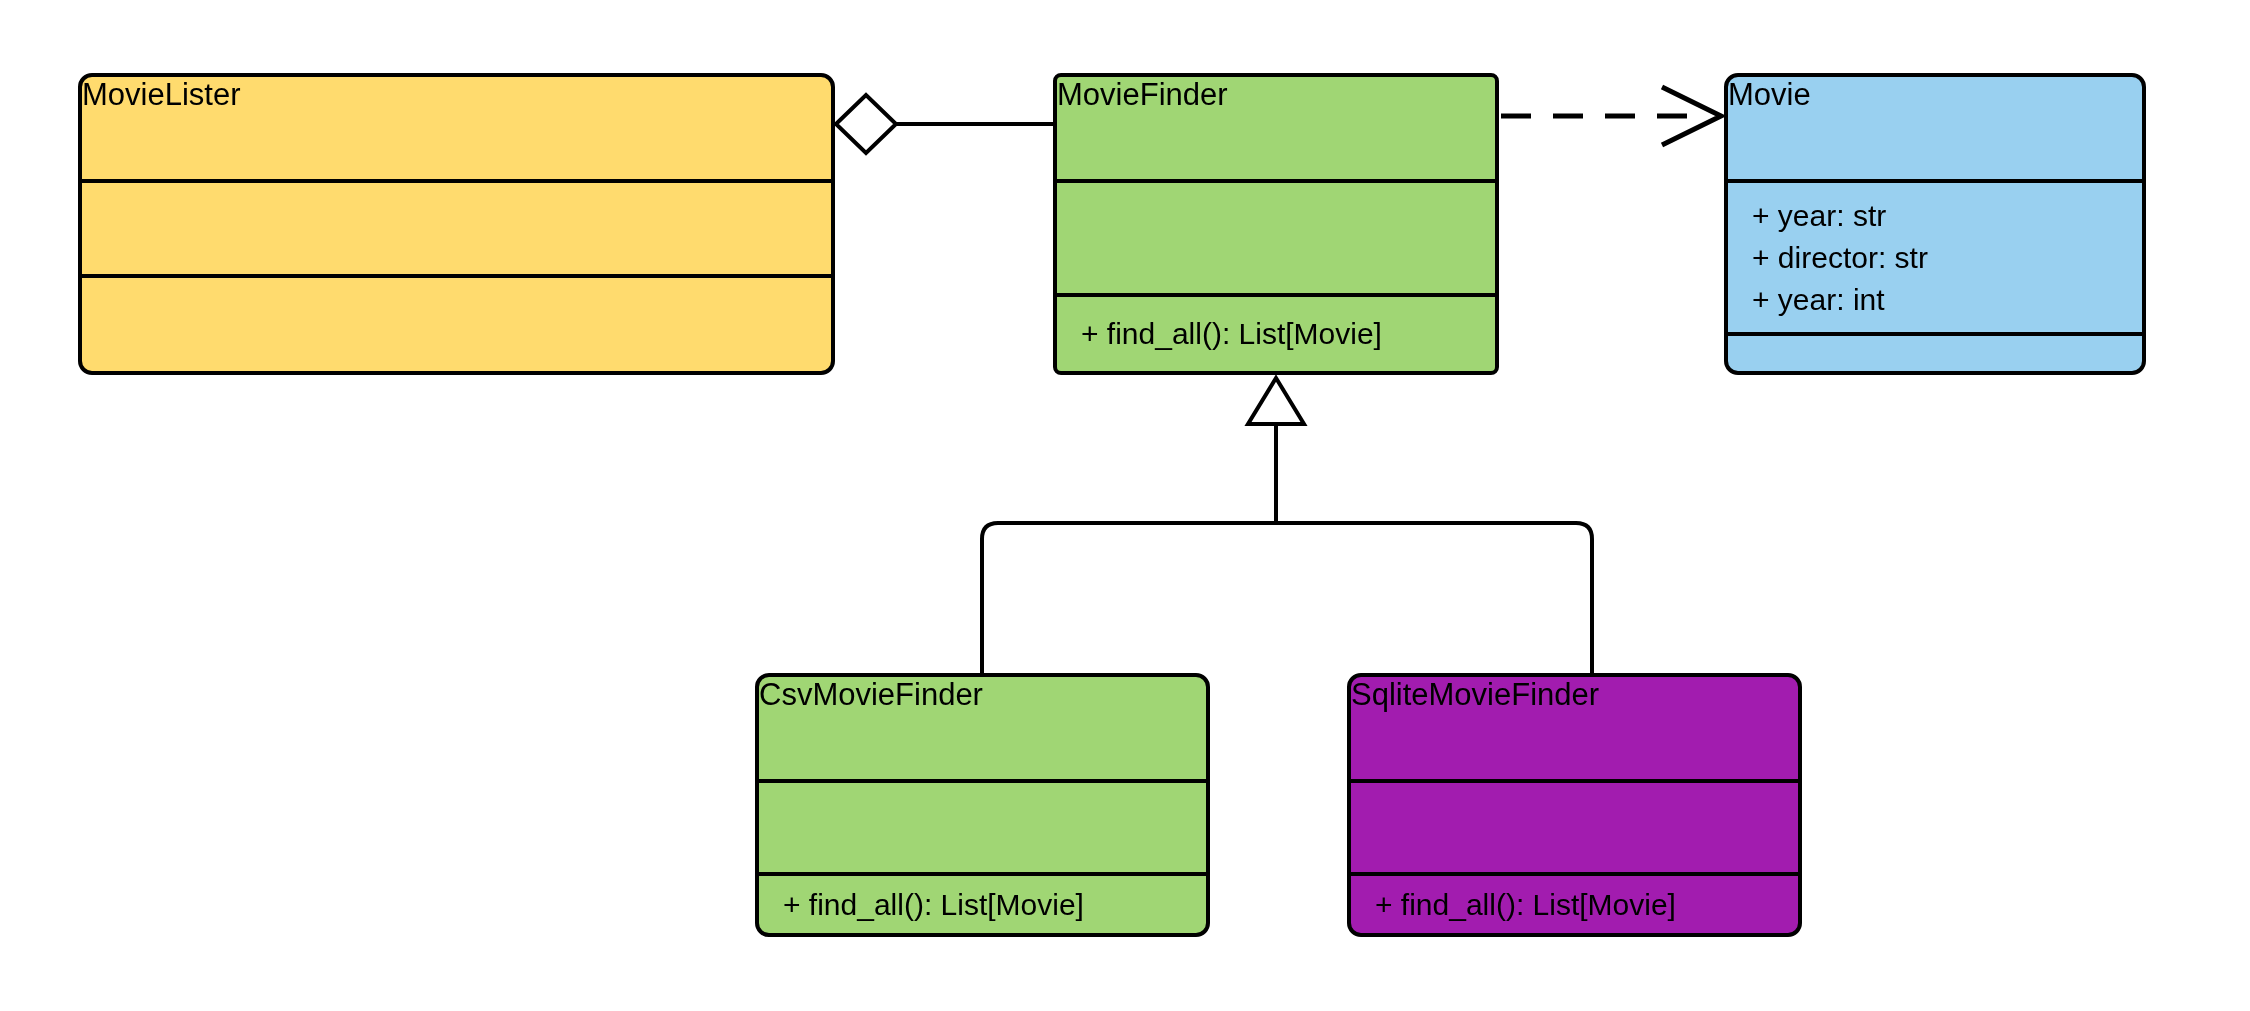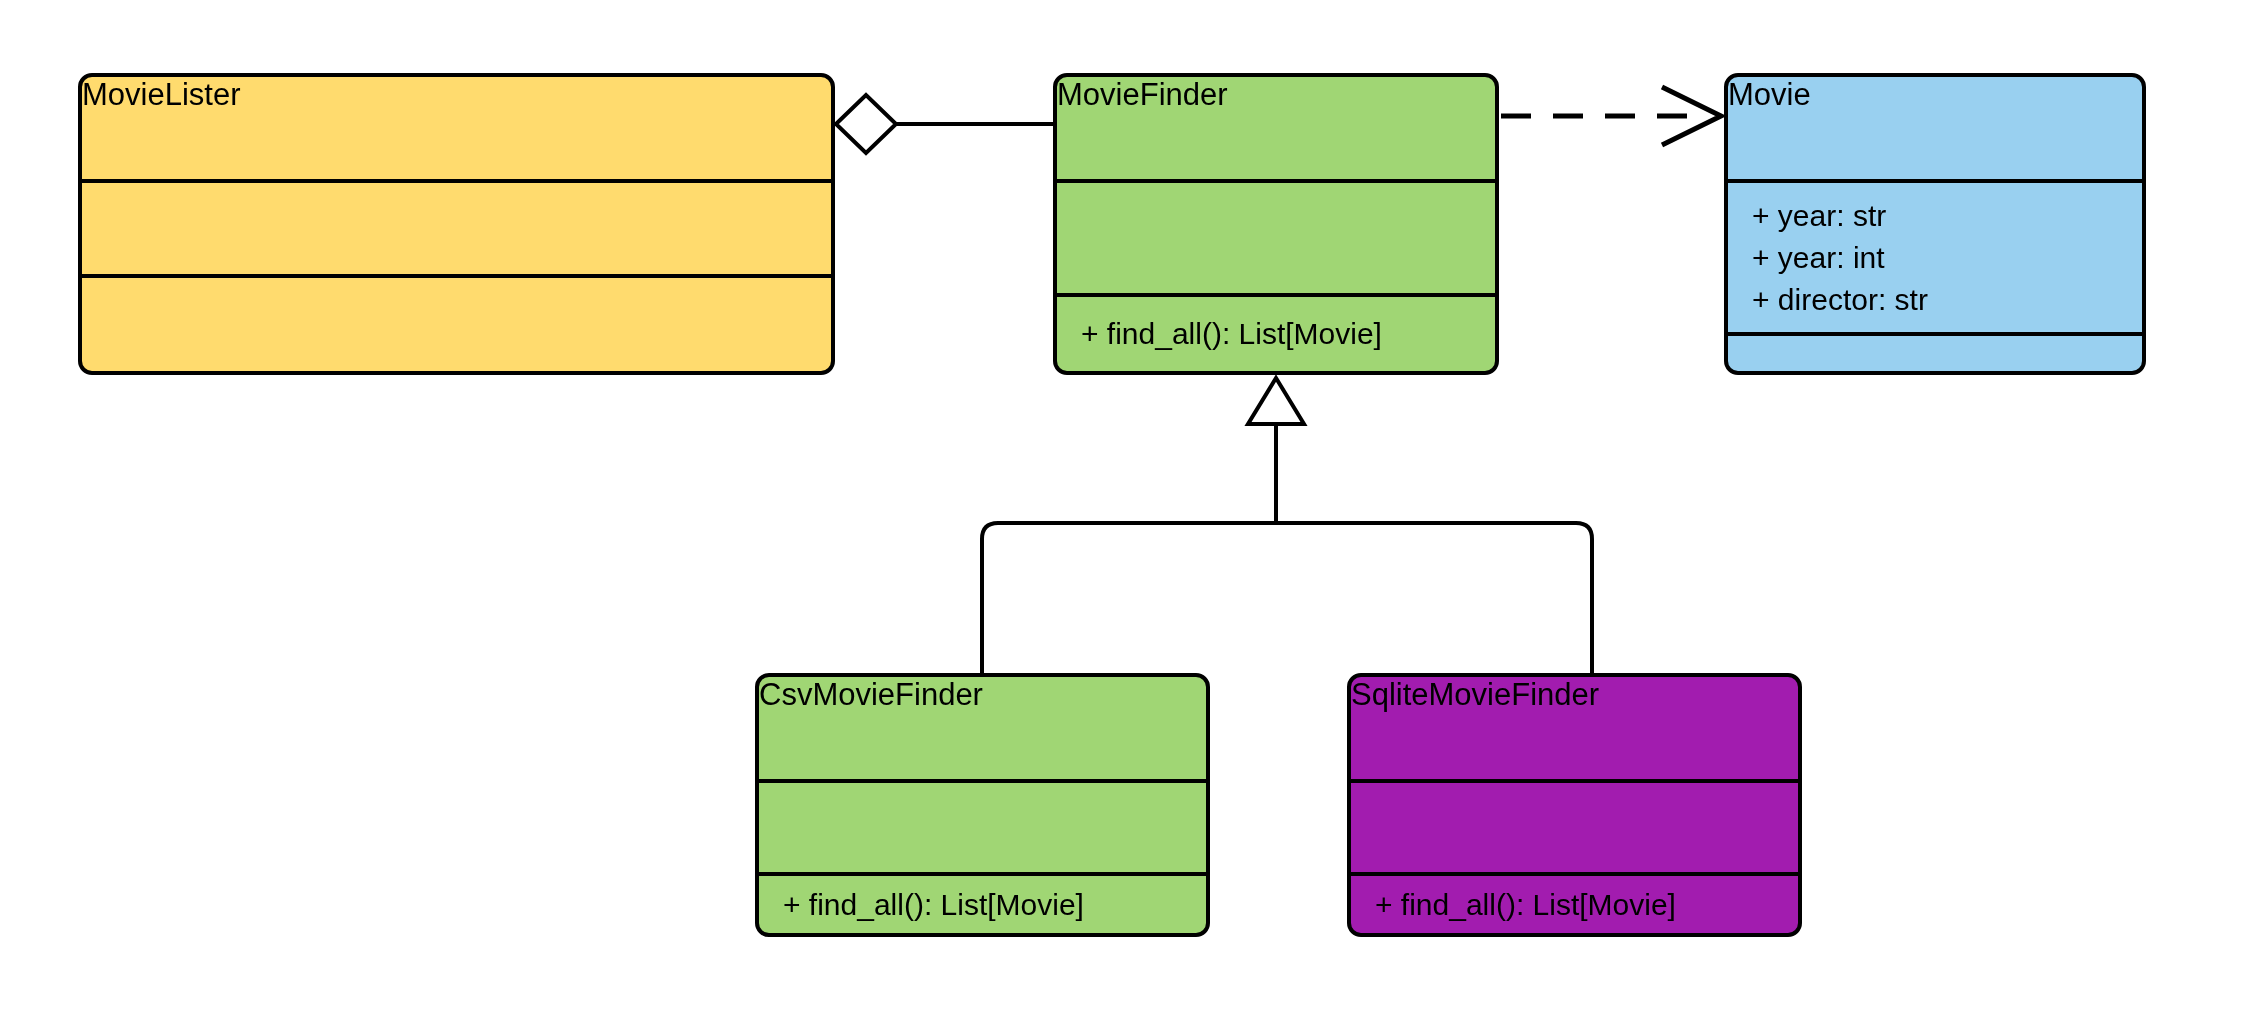--- a/index.html
+++ b/index.html
@@ -63,38 +63,38 @@
 
   <div class="uml-class" style="left: 78px; top: 73px; width: 757px; height: 302px; background-color: rgb(255, 219, 110);">
     <div class="compartment title">
       <span>MovieLister</span>
     </div>
     <div class="compartment section" style="height:95px; margin-top:66px;"></div>
     <div class="compartment section grow">
     </div>
   </div>
 
-  <div class="uml-class" style="left: 1053px; top: 73px; width: 446px; height: 302px; background-color: rgb(160, 214, 116);">
+  <div class="uml-class" style="left: 1053px; top: 73px; width: 446px; height: 302px; background-color: rgb(160, 214, 116); border-radius: 8px;">
     <div class="compartment title">
       <span>MovieFinder</span>
     </div>
     <div class="compartment section" style="height:114px; margin-top:66px;"></div>
     <div class="compartment section grow">
       <div class="member">+ find_all(): List[Movie]</div>
     </div>
   </div>
 
   <div class="uml-class" style="left: 1724px; top: 73px; width: 422px; height: 302px; background-color: rgb(153, 208, 240);">
     <div class="compartment title">
       <span>Movie</span>
     </div>
     <div class="compartment section" style="height:153px; margin-top:66px;">
       <div class="member">+ year: str</div>
+      <div class="member">+ director: str</div>
       <div class="member">+ year: int</div>
-      <div class="member">+ director: str</div>
     </div>
     <div class="compartment section grow"></div>
   </div>
 
   <div class="uml-class" style="left: 755px; top: 673px; width: 455px; height: 264px; background-color: rgb(160, 214, 116);">
     <div class="compartment title">
       <span>CsvMovieFinder</span>
     </div>
     <div class="compartment section" style="height:93px; margin-top:66px;"></div>
     <div class="compartment section grow">

